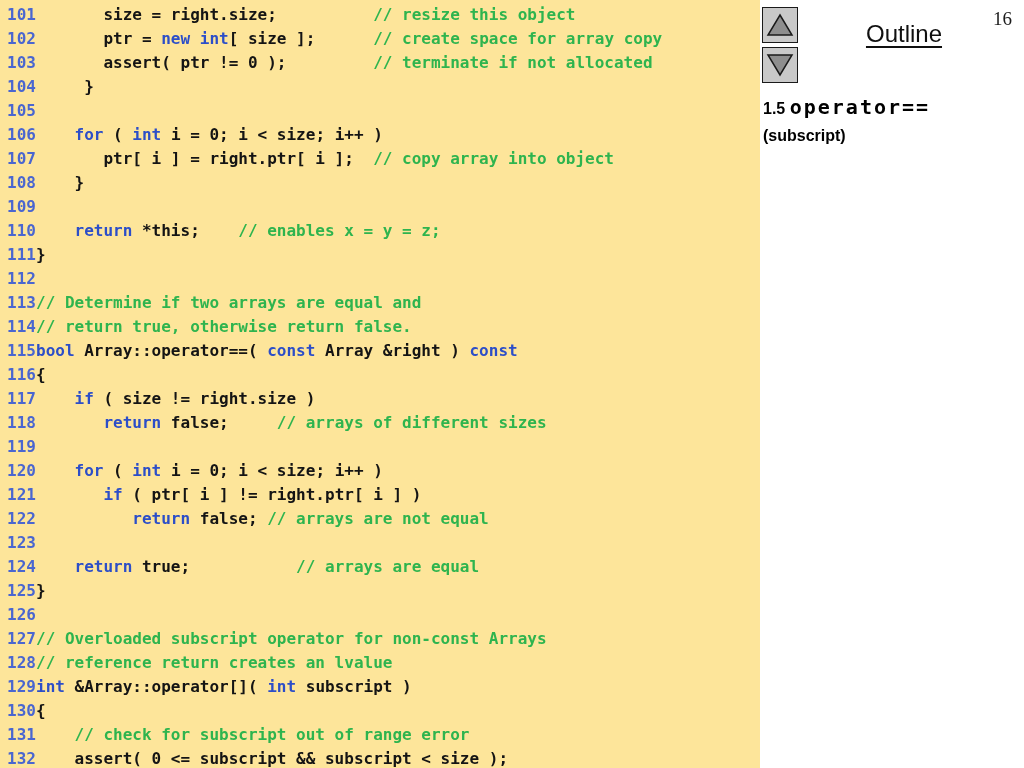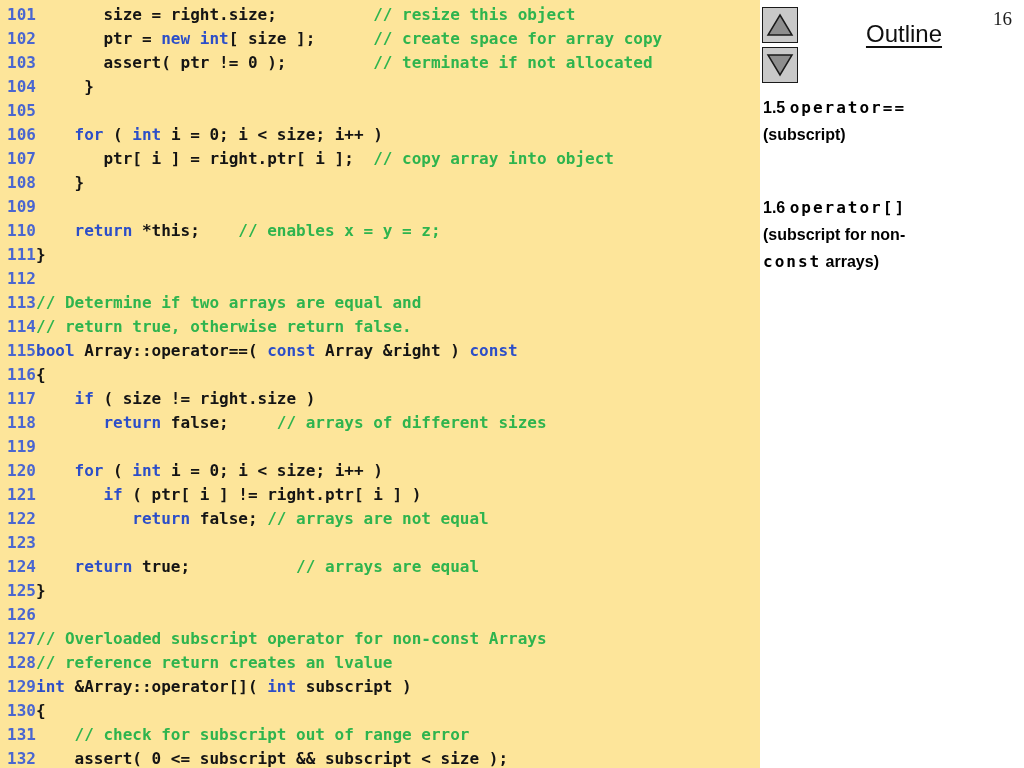--- a/index.html
+++ b/index.html
@@ -22,21 +22,21 @@
   .nav-btn.up{top:7px;}
   .nav-btn.down{top:47px;}
   .page-number{position:absolute;top:8px;right:12px;font-family:"Liberation Serif",serif;
                font-size:19px;color:#1c1c1c;}
   .outline-title{position:absolute;left:12px;top:20px;width:100%;text-align:center;
                  font-size:24px;color:#101010;}
   .outline-title span{text-decoration:underline;text-underline-offset:4px;}
   .outline-items{position:absolute;left:3px;top:94px;width:218px;color:#000;}
   .outline-line{line-height:27px;white-space:pre-wrap;}
   .ol-sans{font-family:"Liberation Sans",sans-serif;font-weight:700;font-size:16px;}
-  .ol-mono{font-family:"DejaVu Sans Mono",monospace;font-weight:700;font-size:16px;letter-spacing:2px;}
+  .ol-mono{font-family:"DejaVu Sans Mono",monospace;font-weight:700;font-size:20px;letter-spacing:2px;}
   .outline-item + .outline-item{margin-top:46px;}
 </style>
 </head>
 <body>
 
 <div class="slide">
 
   <div class="code-panel">
     <pre class="code-pre" id="code-pre"><div class="code-line"><span class="lineno">101</span><span class="seg-x">       size = right.size;          </span><span class="seg-c">// resize this object</span></div><div class="code-line"><span class="lineno">102</span><span class="seg-x">       ptr = </span><span class="seg-k">new</span><span class="seg-x"> </span><span class="seg-k">int</span><span class="seg-x">[ size ];      </span><span class="seg-c">// create space for array copy</span></div><div class="code-line"><span class="lineno">103</span><span class="seg-x">       assert( ptr != 0 );         </span><span class="seg-c">// terminate if not allocated</span></div><div class="code-line"><span class="lineno">104</span><span class="seg-x">     }</span></div><div class="code-line"><span class="lineno">105</span></div><div class="code-line"><span class="lineno">106</span><span class="seg-x">    </span><span class="seg-k">for</span><span class="seg-x"> ( </span><span class="seg-k">int</span><span class="seg-x"> i = 0; i &lt; size; i++ )</span></div><div class="code-line"><span class="lineno">107</span><span class="seg-x">       ptr[ i ] = right.ptr[ i ];  </span><span class="seg-c">// copy array into object</span></div><div class="code-line"><span class="lineno">108</span><span class="seg-x">    }</span></div><div class="code-line"><span class="lineno">109</span></div><div class="code-line"><span class="lineno">110</span><span class="seg-x">    </span><span class="seg-k">return</span><span class="seg-x"> *this;    </span><span class="seg-c">// enables x = y = z;</span></div><div class="code-line"><span class="lineno">111</span><span class="seg-x">}</span></div><div class="code-line"><span class="lineno">112</span></div><div class="code-line"><span class="lineno">113</span><span class="seg-c">// Determine if two arrays are equal and</span></div><div class="code-line"><span class="lineno">114</span><span class="seg-c">// return true, otherwise return false.</span></div><div class="code-line"><span class="lineno">115</span><span class="seg-k">bool</span><span class="seg-x"> Array::operator==( </span><span class="seg-k">const</span><span class="seg-x"> Array &amp;right ) </span><span class="seg-k">const</span></div><div class="code-line"><span class="lineno">116</span><span class="seg-x">{</span></div><div class="code-line"><span class="lineno">117</span><span class="seg-x">    </span><span class="seg-k">if</span><span class="seg-x"> ( size != right.size )</span></div><div class="code-line"><span class="lineno">118</span><span class="seg-x">       </span><span class="seg-k">return</span><span class="seg-x"> false;     </span><span class="seg-c">// arrays of different sizes</span></div><div class="code-line"><span class="lineno">119</span></div><div class="code-line"><span class="lineno">120</span><span class="seg-x">    </span><span class="seg-k">for</span><span class="seg-x"> ( </span><span class="seg-k">int</span><span class="seg-x"> i = 0; i &lt; size; i++ )</span></div><div class="code-line"><span class="lineno">121</span><span class="seg-x">       </span><span class="seg-k">if</span><span class="seg-x"> ( ptr[ i ] != right.ptr[ i ] )</span></div><div class="code-line"><span class="lineno">122</span><span class="seg-x">          </span><span class="seg-k">return</span><span class="seg-x"> false; </span><span class="seg-c">// arrays are not equal</span></div><div class="code-line"><span class="lineno">123</span></div><div class="code-line"><span class="lineno">124</span><span class="seg-x">    </span><span class="seg-k">return</span><span class="seg-x"> true;           </span><span class="seg-c">// arrays are equal</span></div><div class="code-line"><span class="lineno">125</span><span class="seg-x">}</span></div><div class="code-line"><span class="lineno">126</span></div><div class="code-line"><span class="lineno">127</span><span class="seg-c">// Overloaded subscript operator for non-const Arrays</span></div><div class="code-line"><span class="lineno">128</span><span class="seg-c">// reference return creates an lvalue</span></div><div class="code-line"><span class="lineno">129</span><span class="seg-k">int</span><span class="seg-x"> &amp;Array::operator[]( </span><span class="seg-k">int</span><span class="seg-x"> subscript )</span></div><div class="code-line"><span class="lineno">130</span><span class="seg-x">{</span></div><div class="code-line"><span class="lineno">131</span><span class="seg-x">    </span><span class="seg-c">// check for subscript out of range error</span></div><div class="code-line"><span class="lineno">132</span><span class="seg-x">    assert( 0 &lt;= subscript &amp;&amp; subscript &lt; size );</span></div></pre>
   </div>
@@ -58,21 +58,16 @@
 
     <div class="outline-title">
       <span>Outline</span>
     </div>
 
     <div class="outline-items" id="outline-items">
         <div class="outline-item">
           <div class="outline-line"><span class="ol-sans">1.5 </span><span class="ol-mono">operator==</span></div>
           <div class="outline-line"><span class="ol-sans">(subscript)</span></div>
         </div>
-        <div class="outline-item">
-          <div class="outline-line"><span class="ol-sans">1.6 </span><span class="ol-mono">operator[]</span></div>
-          <div class="outline-line"><span class="ol-sans">(subscript for non-</span></div>
-          <div class="outline-line"><span class="ol-mono">const</span><span class="ol-sans"> arrays)</span></div>
-        </div>
       </div>
 
   </div>
 </div>
 
 </body></html>

